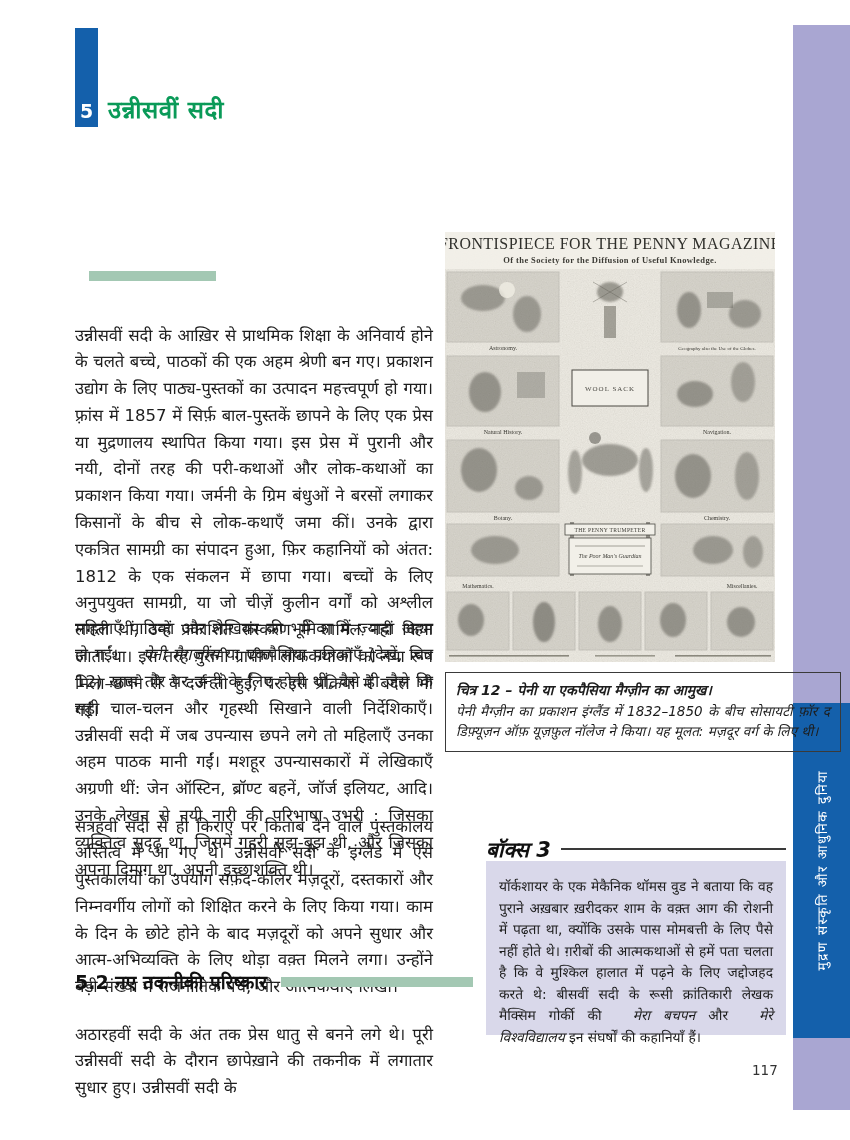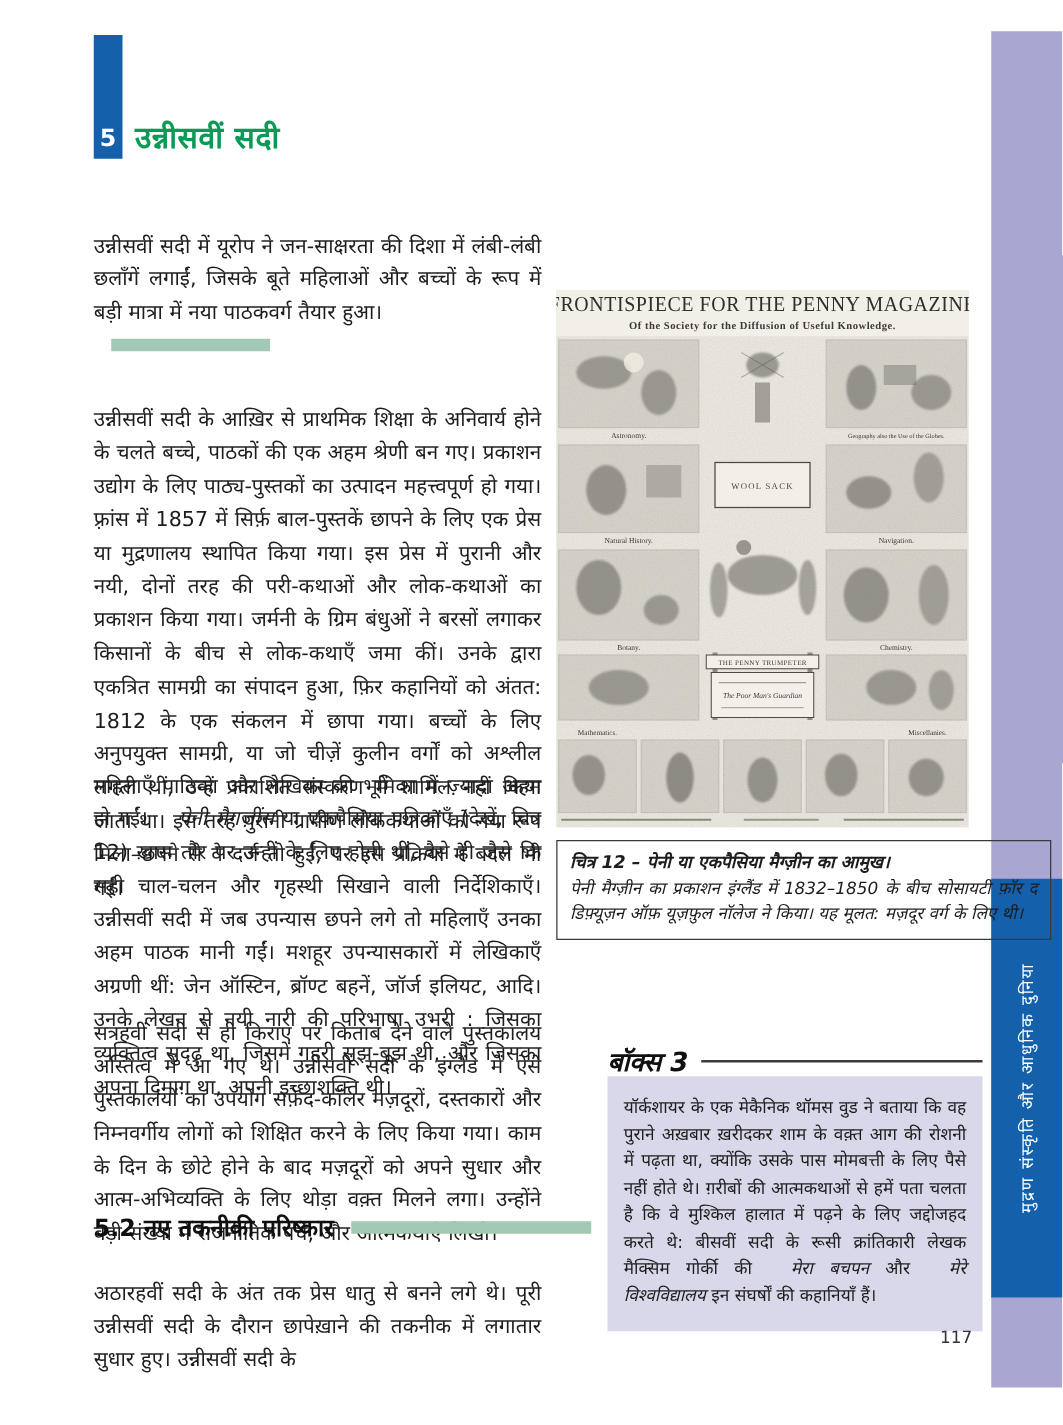--- a/index.html
+++ b/index.html
@@ -34,21 +34,21 @@
   .figure-art{position:absolute;left:445px;top:232px;width:330px;height:430px;}
   .figure-caption{position:absolute;left:445px;top:672px;width:396px;box-sizing:border-box;
                   border:1px solid #3a3a3a;padding:7px 10px 9px 10px;font-size:13.5px;
                   line-height:20.5px;font-style:italic;text-align:justify;}
   .cap-title{font-weight:bold;font-size:14px;}
 
   
   .box3-head{position:absolute;left:486px;top:835px;width:300px;display:flex;align-items:center;}
   .box3-title{font-size:21px;font-weight:bold;font-style:italic;white-space:nowrap;color:#101010;}
   .box3-rule{flex:1;height:2px;background:#3a3a3a;margin-left:10px;}
-  .box3-body{position:absolute;left:486px;top:861px;width:300px;height:204px;background:#d9d8ea;
+  .box3-body{position:absolute;left:486px;top:861px;width:300px;height:174px;background:#d9d8ea;
              box-sizing:border-box;padding:15px 13px;font-size:13.8px;line-height:21.5px;text-align:justify;}
 
   .page-number{position:absolute;left:752px;top:1062px;font-size:13.5px;color:#333333;}
 
   
   .eng-serif{font-family:"Liberation Serif","DejaVu Serif",serif;}
 </style>
 </head>
 <body>
 
@@ -57,21 +57,20 @@
   <div class="band-lavender"></div>
   <div class="band-blue">
     <span class="vtext">मुद्रण संस्कृति और आधुनिक दुनिया</span>
   </div>
 
   <div class="chapter-box">
     <span>5</span>
   </div>
   <div class="chapter-title">उन्नीसवीं सदी</div>
 
-  <p class="intro">उन्नीसवीं सदी में यूरोप ने जन-साक्षरता की दिशा में लंबी-लंबी छलाँगें लगाईं, जिसके बूते महिलाओं और बच्चों के रूप में बड़ी मात्रा में नया पाठकवर्ग तैयार हुआ।</p>
 
   <div class="sec-head" id="sec1">
     <span class="sec-bar"></span>
   </div>
 
   <p class="body-par" id="p1">उन्नीसवीं सदी के आख़िर से प्राथमिक शिक्षा के अनिवार्य होने के चलते बच्चे, पाठकों की एक अहम श्रेणी बन गए। प्रकाशन उद्योग के लिए पाठ्य-पुस्तकों का उत्पादन महत्त्वपूर्ण हो गया। फ़्रांस में 1857 में सिर्फ़ बाल-पुस्तकें छापने के लिए एक प्रेस या मुद्रणालय स्थापित किया गया। इस प्रेस में पुरानी और नयी, दोनों तरह की परी-कथाओं और लोक-कथाओं का प्रकाशन किया गया। जर्मनी के ग्रिम बंधुओं ने बरसों लगाकर किसानों के बीच से लोक-कथाएँ जमा कीं। उनके द्वारा एकत्रित सामग्री का संपादन हुआ, फ़िर कहानियों को अंतत: 1812 के एक संकलन में छापा गया। बच्चों के लिए अनुपयुक्त सामग्री, या जो चीज़ें कुलीन वर्गों को अश्लील लगती थीं, उन्हें प्रकाशित संस्करण में शामिल नहीं किया जाता था। इस तरह पुरानी ग्रामीण लोककथाओं को नया रूप मिला–छपने से वे दर्ज तो हुईं, पर इस प्रक्रिया में बदल भी गईं।</p>
 
   <p class="body-par" id="p2"><span>महिलाएँ पाठिका और लेखिका की भूमिका में ज़्यादा अहम हो गईं। </span><em class="ital">पेनी मैगज़ींस</em><span> या एकपैसिया पत्रिकाएँ (देखें, चित्र 12) ख़ास तौर पर उन्हीं के लिए होती थीं, वैसे ही जैसे कि सही चाल-चलन और गृहस्थी सिखाने वाली निर्देशिकाएँ। उन्नीसवीं सदी में जब उपन्यास छपने लगे तो महिलाएँ उनका अहम पाठक मानी गईं। मशहूर उपन्यासकारों में लेखिकाएँ अग्रणी थीं: जेन ऑस्टिन, ब्रॉण्ट बहनें, जॉर्ज इलियट, आदि। उनके लेखन से नयी नारी की परिभाषा उभरी : जिसका व्यक्तित्व सुदृढ़ था, जिसमें गहरी सूझ-बूझ थी, और जिसका अपना दिमाग़ था, अपनी इच्छाशक्ति थी।</span></p>
 
   <p class="body-par" id="p3">सत्रहवीं सदी से ही किराए पर किताब देने वाले पुस्तकालय अस्तित्व में आ गए थे। उन्नीसवीं सदी के इंग्लैंड में ऐसे पुस्तकालयों का उपयोग सफ़ेद-कॉलर मज़दूरों, दस्तकारों और निम्नवर्गीय लोगों को शिक्षित करने के लिए किया गया। काम के दिन के छोटे होने के बाद मज़दूरों को अपने सुधार और आत्म-अभिव्यक्ति के लिए थोड़ा वक़्त मिलने लगा। उन्होंने बड़ी संख्या में राजनीतिक पर्चे, और आत्मकथाएँ लिखीं।</p>

